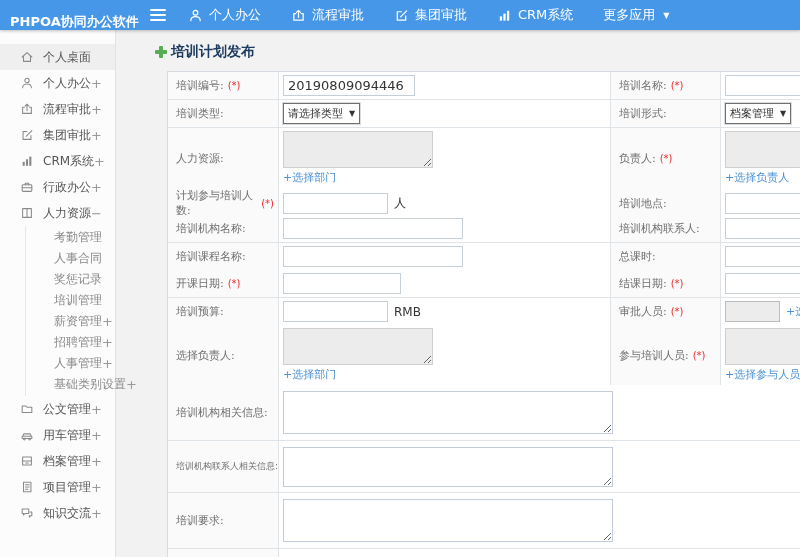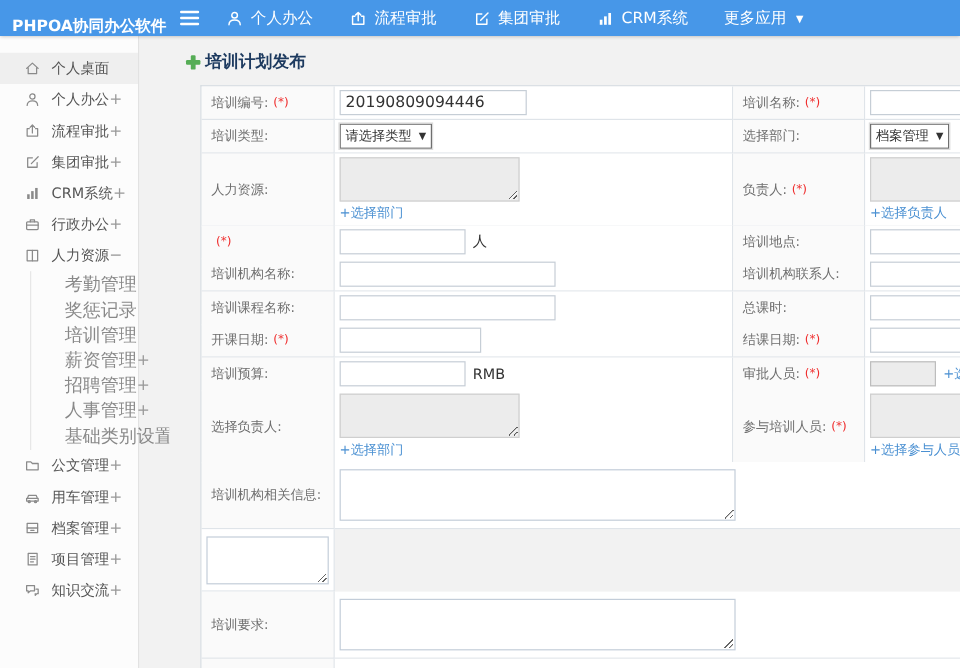--- a/index.html
+++ b/index.html
@@ -20,21 +20,21 @@
 
   
   .sidebar { position:absolute; top:30px; left:0; bottom:0; width:116px; background:#fcfcfc; border-right:1px solid #e2e2e2; padding-top:14px; }
   .sitem { display:flex; align-items:center; height:26px; padding:0 14px 0 20px; color:#555; cursor:pointer; }
   .sitem.active { background:#efefef; }
   .sicon { width:14px; height:14px; margin-right:9px; color:#8a8a8a; display:inline-flex; flex:none; }
   .slabel { flex:1; font-size:12px; white-space:nowrap; }
   .stoggle { color:#999; font-size:13px; line-height:1; }
   .schildren { margin-left:25px; border-left:1px solid #e7e7e7; padding:1px 0; }
   .schild { display:flex; align-items:center; height:21px; padding:0 16px 0 28px; color:#898989; font-size:12px; cursor:pointer; white-space:nowrap; }
-  .schild .slabel { font-size:15px;text-align:right; }
+  .schild .slabel { font-size:12px;text-align:right; }
 
   
   .main { position:absolute; left:141px; top:30px; right:0; bottom:0; overflow:hidden; background:#f2f2f2; }
   .ptitle { display:flex; align-items:center; margin:13px 0 10px 14px; color:#1d3a5f; font-weight:bold; font-size:14px; }
   .plus { position:relative; width:12px; height:12px; margin-right:4px; flex:none; }
   .plus::before { content:""; position:absolute; left:0; top:4px; width:12px; height:4px; background:#56ad56; border-radius:1px; }
   .plus::after  { content:""; position:absolute; left:4px; top:0; width:4px; height:12px; background:#56ad56; border-radius:1px; }
 
   .ftable { margin-left:26px; width:1000px; border-top:1px solid #d5dbe1; border-left:1px solid #d5dbe1; }
   .trow { display:grid; }
@@ -176,20 +176,23 @@
           </svg>
         </span>
       <span class="slabel">人力资源</span>
       <span class="stoggle">−</span>
     </div>
     <div class="schildren">
       <div class="schild">
         <span class="slabel">考勤管理</span>
       </div>
       <div class="schild">
+        <span class="slabel">人事合同</span>
+      </div>
+      <div class="schild">
         <span class="slabel">奖惩记录</span>
       </div>
       <div class="schild">
         <span class="slabel">培训管理</span>
       </div>
       <div class="schild">
         <span class="slabel">薪资管理</span>
         <span class="stoggle">+</span>
       </div>
       <div class="schild">
@@ -263,21 +266,21 @@
     </div>
 
     <div class="ftable">
 
       <div class="trow r4" style="height:28px">
         <div class="lc">
           <span>培训编号:</span>
             <em class="req">(*)</em>
         </div>
         <div class="fc">
-          <input class="inp" style="width: 156px;" value="20190809094446">
+          <input class="inp" style="width: 132px;" value="20190809094446">
         </div>
         <div class="lc">
           <span>培训名称:</span>
             <em class="req">(*)</em>
         </div>
         <div class="fc">
           <input class="inp" style="width: 200px;">
         </div>
       </div>
 
@@ -285,21 +288,21 @@
         <div class="lc">
           <span>培训类型:</span>
         </div>
         <div class="fc">
           <div class="selectbox">
             <span>请选择类型</span>
             <span class="caret">▼</span>
           </div>
         </div>
         <div class="lc">
-          <span>选择部门:</span>
+          <span>培训形式:</span>
         </div>
         <div class="fc">
           <div class="selectbox">
             <span>档案管理</span>
             <span class="caret">▼</span>
           </div>
         </div>
       </div>
 
       <div class="trow r4" style="height:60px">
@@ -315,20 +318,21 @@
             <em class="req">(*)</em>
         </div>
         <div class="fc col">
           <textarea class="ta-gray" style=""></textarea>
           <a class="lnk">+选择负责人</a>
         </div>
       </div>
 
       <div class="trow r4" style="height:27px">
         <div class="lc">
+          <span>计划参与培训人数:</span>
             <em class="req">(*)</em>
         </div>
         <div class="fc">
           <input class="inp" style="width: 105px;">
           <span class="suffix">人</span>
         </div>
         <div class="lc">
           <span>培训地点:</span>
         </div>
         <div class="fc">
@@ -422,20 +426,23 @@
       <div class="trow r2" style="height:56px">
         <div class="lc">
           <span>培训机构相关信息:</span>
         </div>
         <div class="fc">
           <textarea class="ta-white" style=""></textarea>
         </div>
       </div>
 
       <div class="trow r2" style="height:52px">
+        <div class="lc">
+          <span class="sm">培训机构联系人相关信息:</span>
+        </div>
         <div class="fc">
           <textarea class="ta-white" style="height: 40px;"></textarea>
         </div>
       </div>
 
       <div class="trow r2" style="height:56px">
         <div class="lc">
           <span>培训要求:</span>
         </div>
         <div class="fc">

